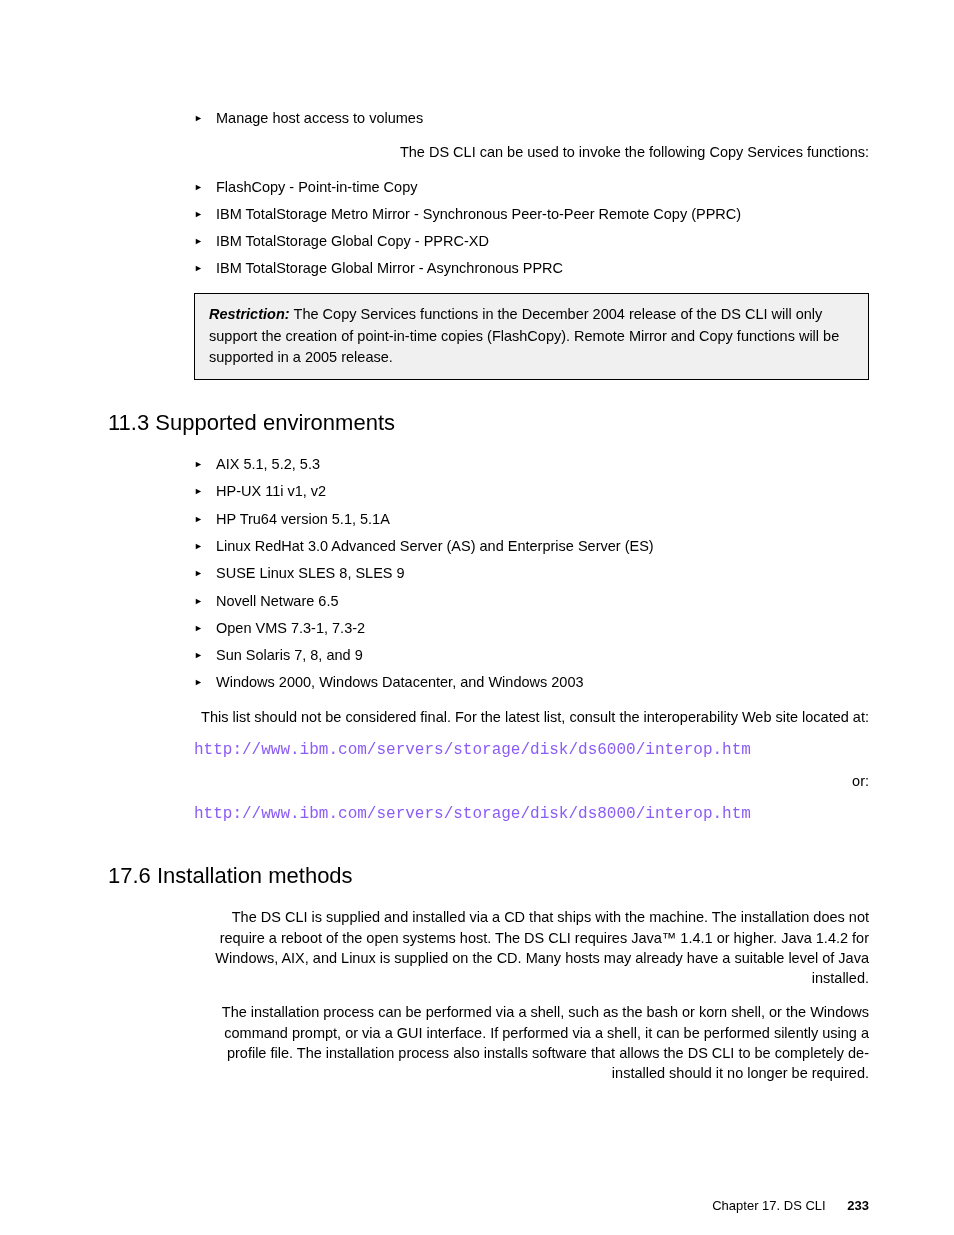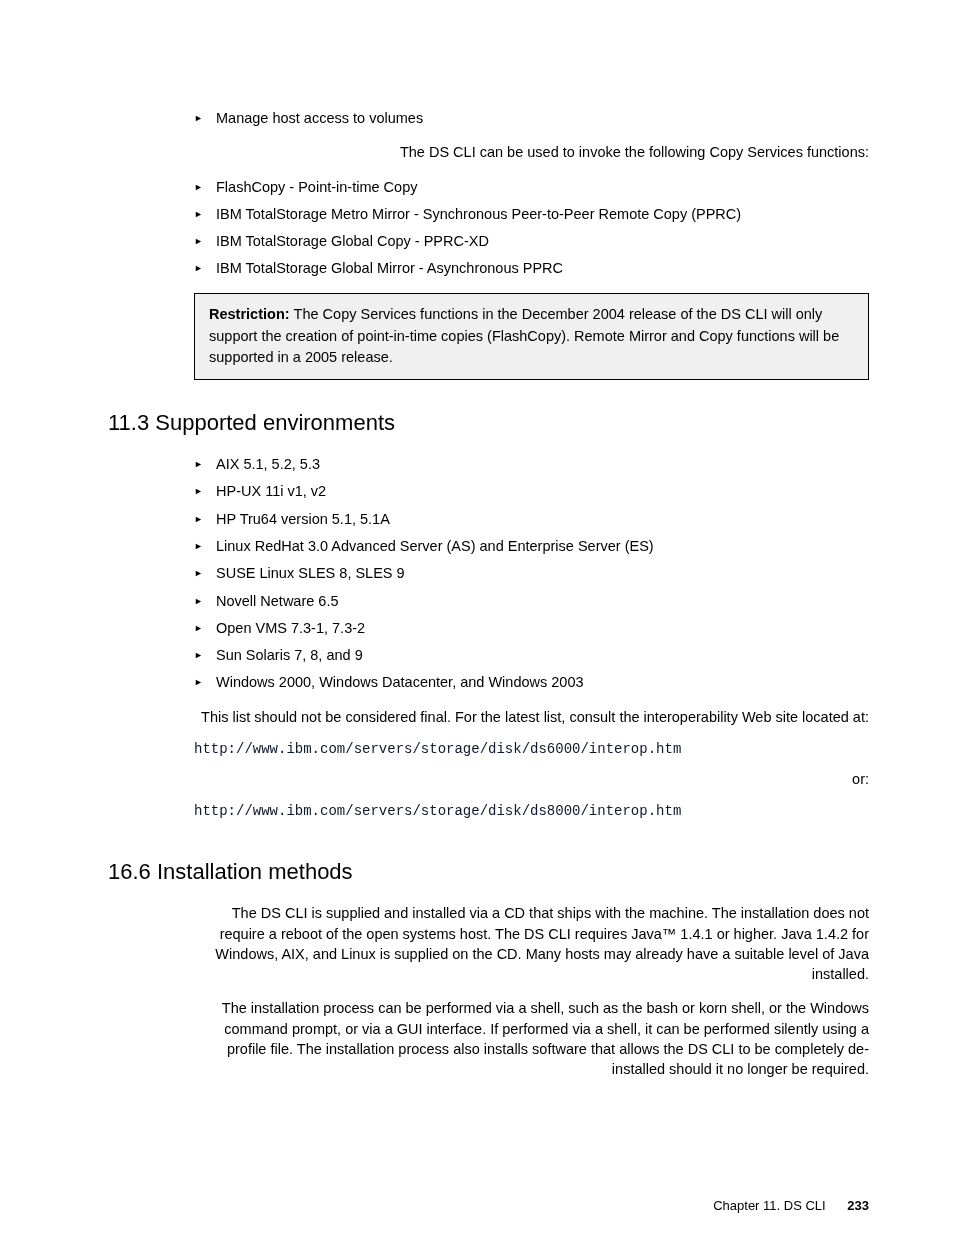--- a/index.html
+++ b/index.html
@@ -45,31 +45,32 @@
       border: 1px solid #000;
       background: #f0f0f0;
       padding: 10px 14px;
       margin-top: 14px;
       margin-bottom: 30px;
       font-size: 14.5px;
       line-height: 1.5;
     }
     .note-box .note-label {
       font-weight: bold;
+      font-style: italic;
     }
     .section-heading {
       font-size: 22px;
       font-weight: normal;
       margin-top: 30px;
       margin-bottom: 18px;
     }
     .link {
       font-family: "Courier New", monospace;
-      color: #0f172a;
-      font-size: 14px;
+      color: #8b5cf6;
+      font-size: 16px;
       margin-bottom: 12px;
     }
     .footer {
       position: absolute;
       bottom: 22px;
       right: 85px;
       font-size: 13px;
     }
     .footer .page-num {
       font-weight: bold;
@@ -119,25 +120,25 @@
 
     <p class="para">This list should not be considered final. For the latest list, consult the interoperability Web site located at:</p>
 
     <p class="link">http://www.ibm.com/servers/storage/disk/ds6000/interop.htm</p>
 
     <p class="para">or:</p>
 
     <p class="link">http://www.ibm.com/servers/storage/disk/ds8000/interop.htm</p>
   </div>
 
-  <h2 class="section-heading" style="margin-top:40px">16.6  Installation methods</h2>
+  <h2 class="section-heading" style="margin-top:40px">17.6  Installation methods</h2>
 
   <div class="indent">
     <p class="para">The DS CLI is supplied and installed via a CD that ships with the machine. The installation does not require a reboot of the open systems host. The DS CLI requires Java™ 1.4.1 or higher. Java 1.4.2 for Windows, AIX, and Linux is supplied on the CD. Many hosts may already have a suitable level of Java installed.</p>
     <p class="para">The installation process can be performed via a shell, such as the bash or korn shell, or the Windows command prompt, or via a GUI interface. If performed via a shell, it can be performed silently using a profile file. The installation process also installs software that allows the DS CLI to be completely de-installed should it no longer be required.</p>
   </div>
 
 </div>
 
 <div class="footer">
-  <span>Chapter 11. DS CLI</span>
+  <span>Chapter 17. DS CLI</span>
   <span class="page-num">233</span>
 </div>
 
 </body></html>

